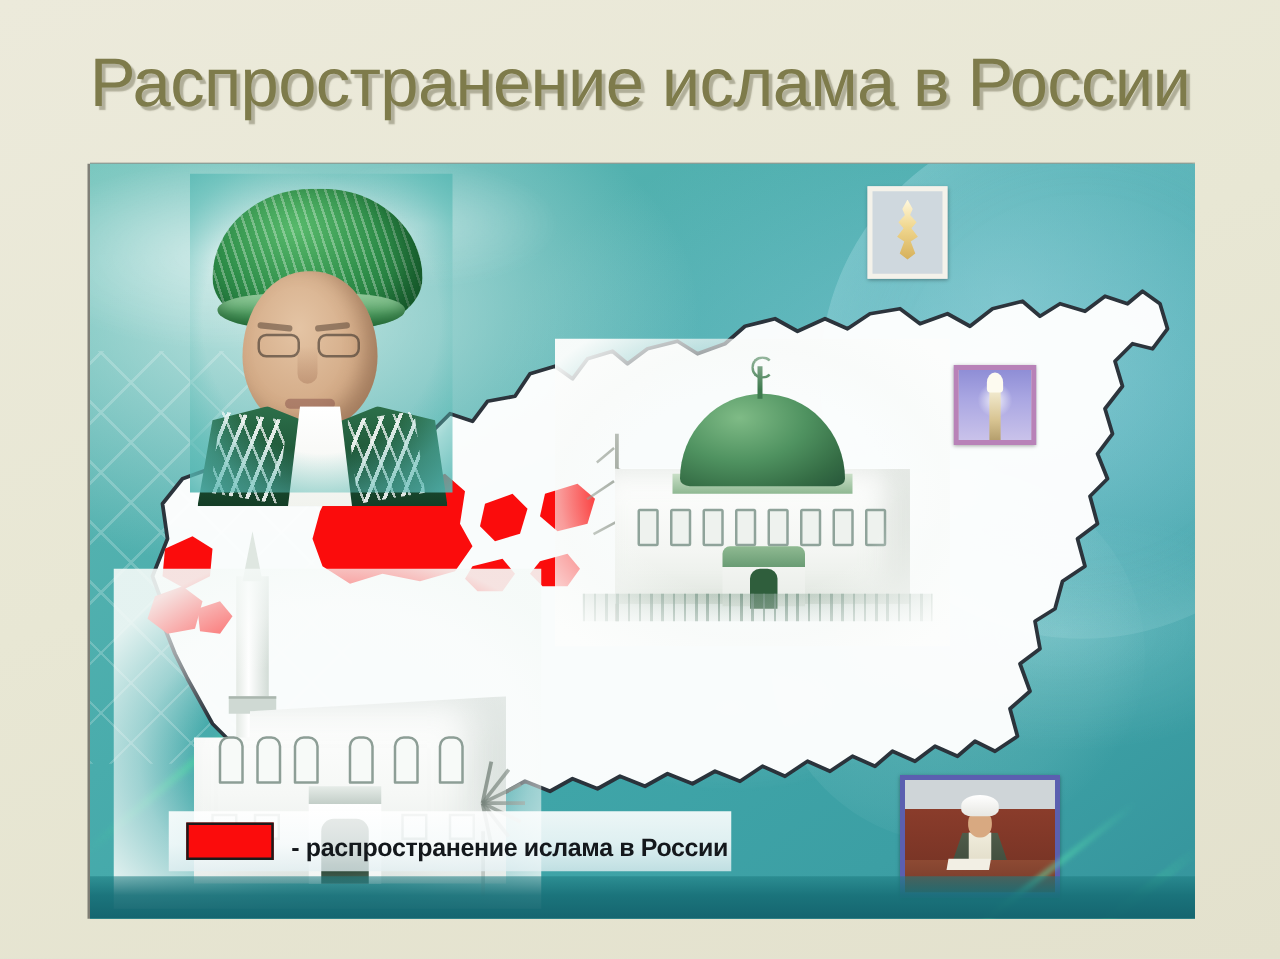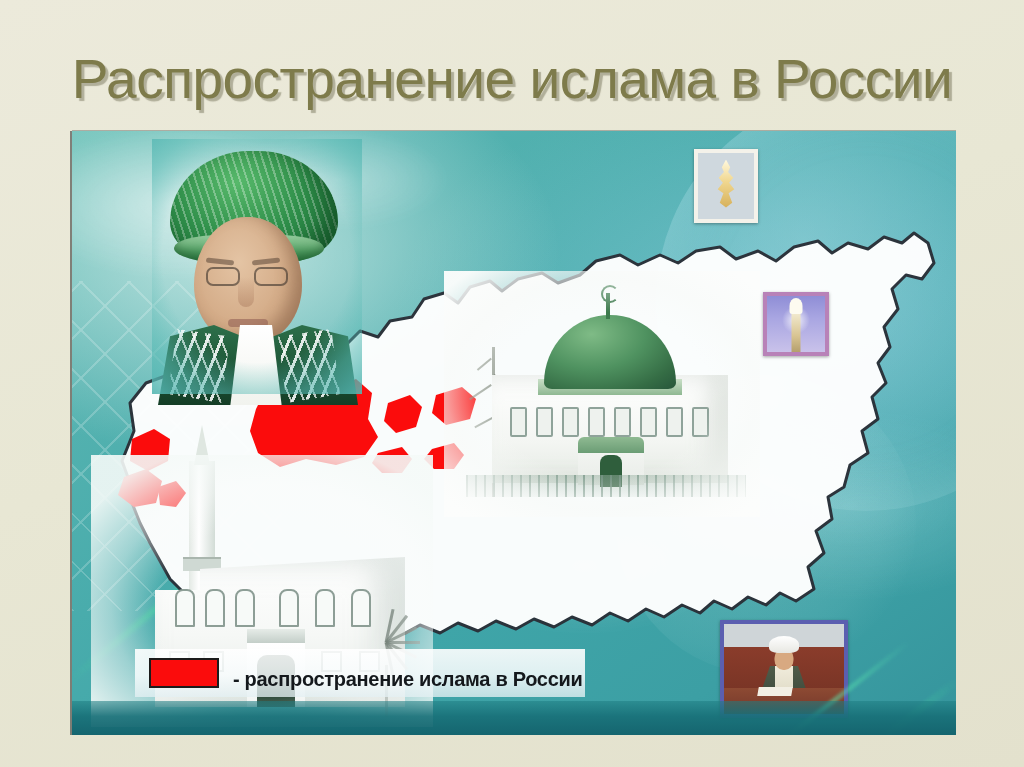--- a/index.html
+++ b/index.html
@@ -19,21 +19,21 @@
     position: relative;
     width: 1024px;
     height: 767px;
     background: linear-gradient(160deg, #eceadb 0%, #e8e7d4 45%, #e3e1cd 100%);
   }
 
   
   .title-wrap {
     position: absolute;
     left: 0;
-    top: 48px;
+    top: 35px;
     width: 1024px;
     text-align: center;
   }
   .slide-title {
     display: inline-block;
     font-family: "Liberation Sans", sans-serif;
     font-size: 55px;
     line-height: 62px;
     font-weight: 400;
     letter-spacing: -0.5px;

